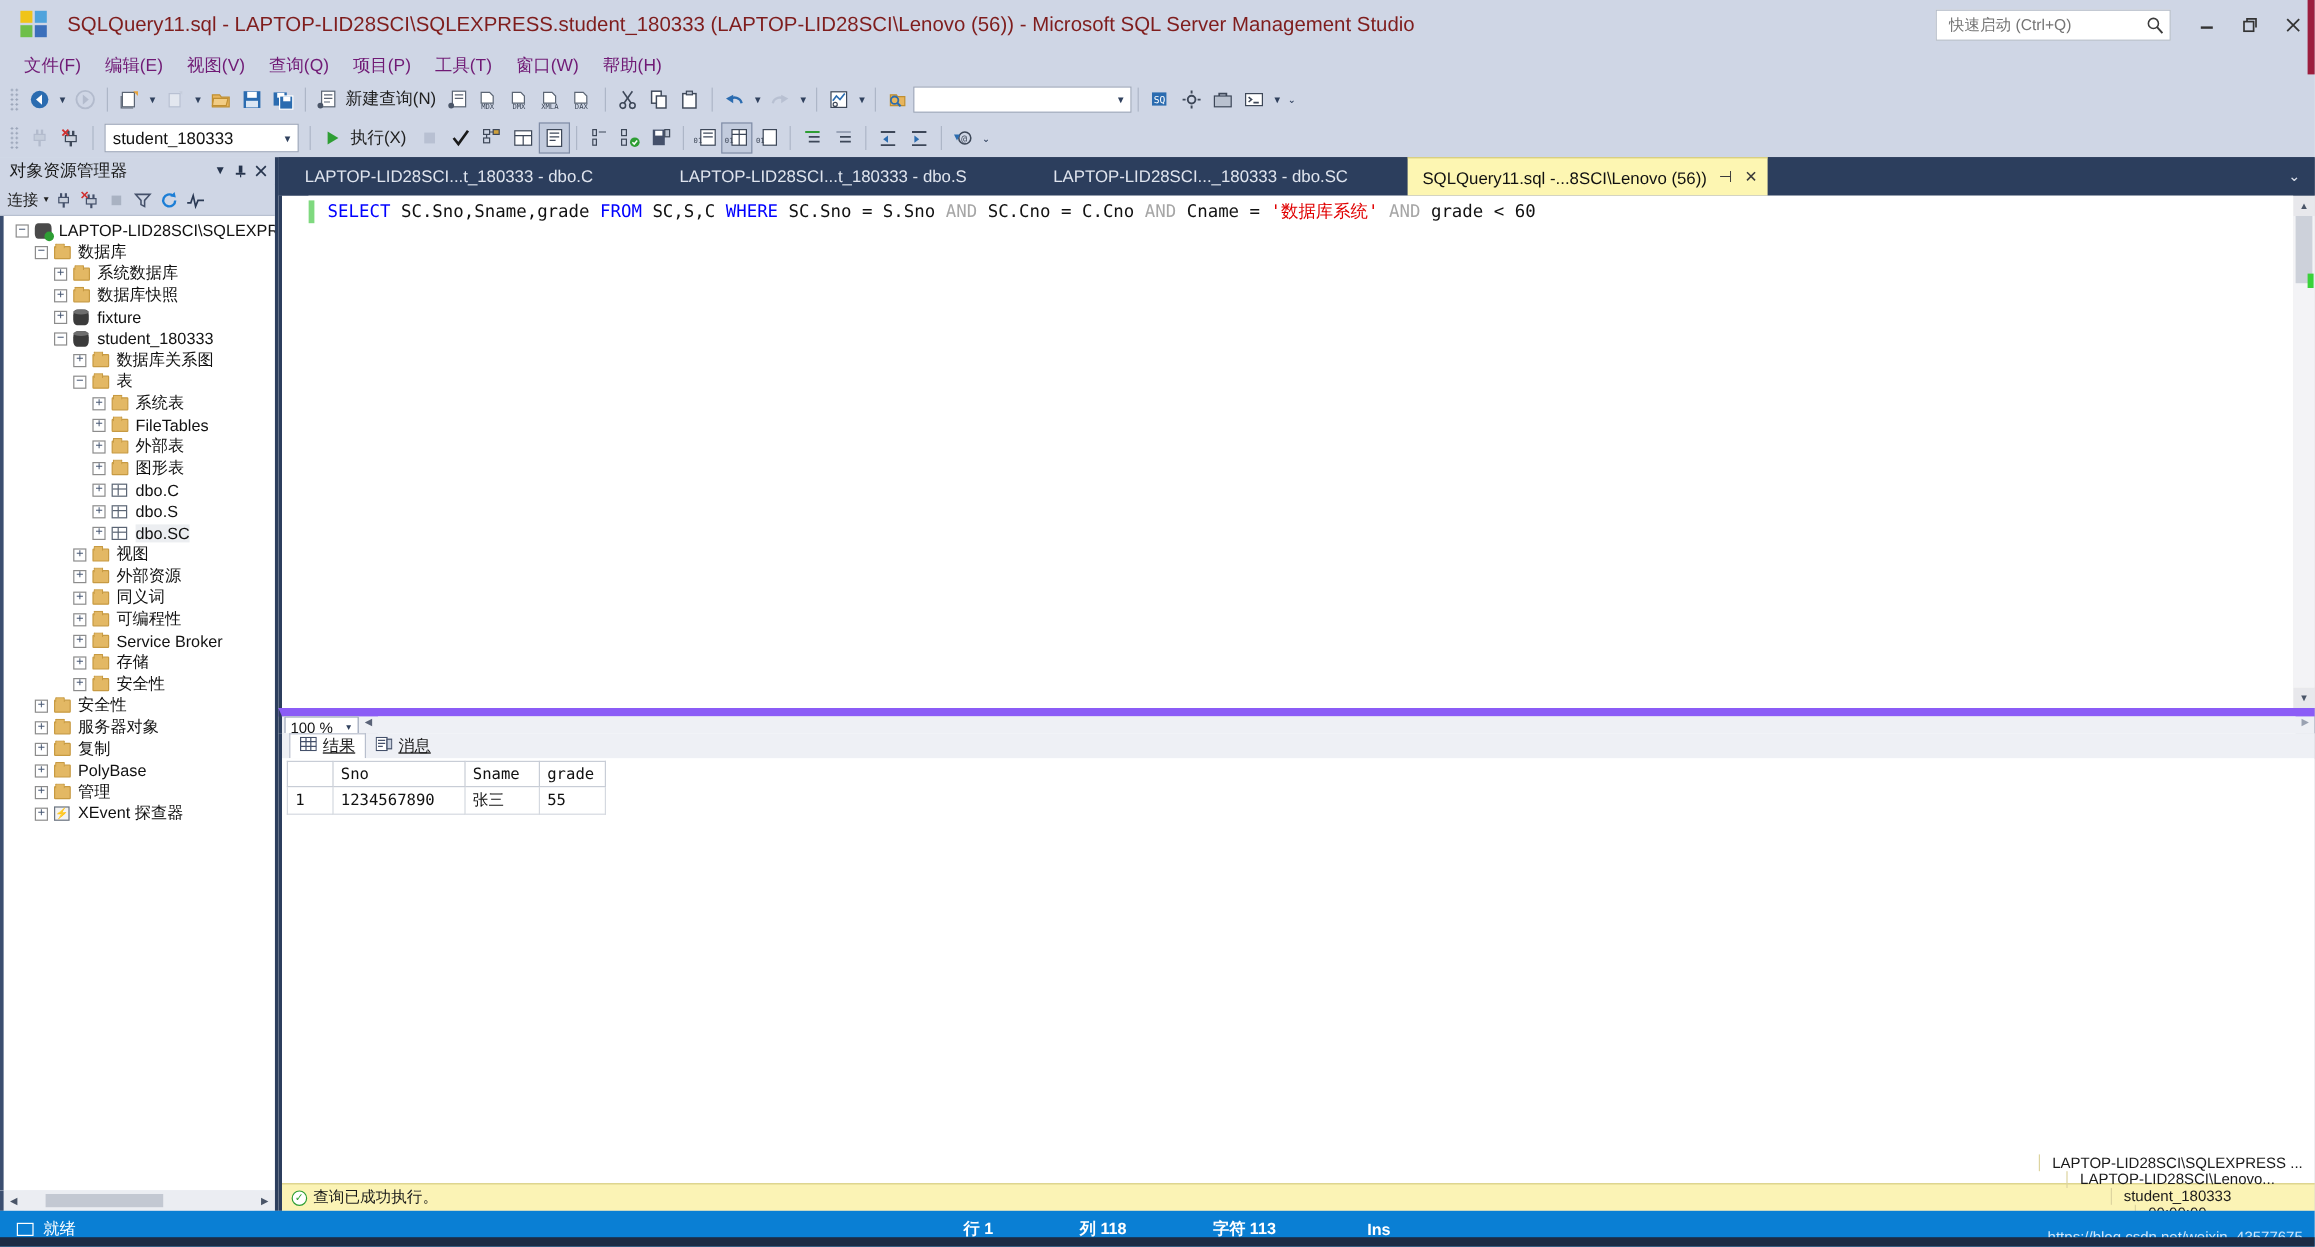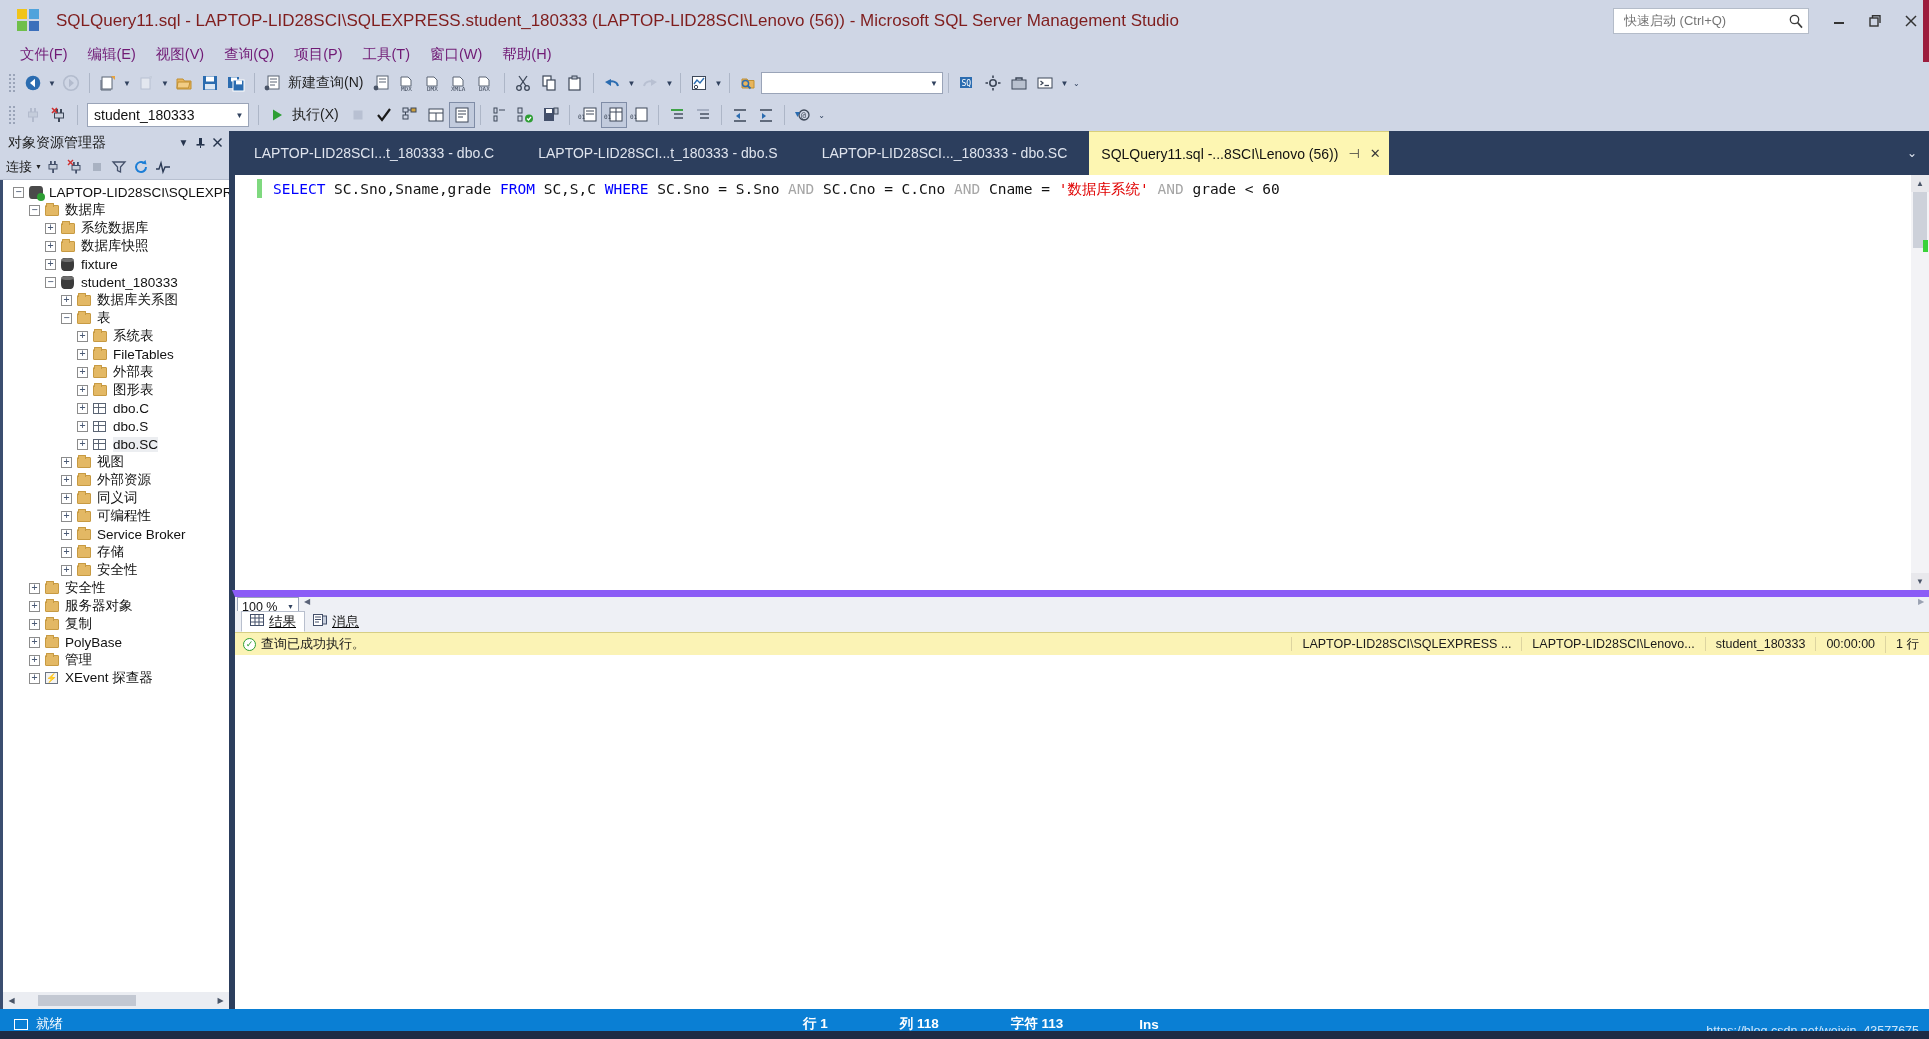--- a/index.html
+++ b/index.html
@@ -299,26 +299,27 @@
 
   
   .editor-col {
     flex: 1 1 auto;
     display: flex;
     flex-direction: column;
     min-width: 0;
     background: #2c3e5d;
   }
   .tabstrip {
-    height: 44px;
+    height: 32px;
     background: #2c3e5d;
     display: flex;
     align-items: stretch;
     flex: 0 0 auto;
     position: relative;
+    gap: 28px;
   }
   .tab {
     display: flex;
     align-items: center;
     padding: 0 22px;
     font-size: 14px;
     color: #dfe4ee;
     white-space: nowrap;
   }
   .tab.active {
@@ -466,21 +467,21 @@
     flex: 0 0 auto;
     border-top: 1px solid #d6ce84;
   }
   .rs-ok { display:flex; align-items:center; gap:5px; padding-left: 8px; }
   .ok-circle {
     width: 13px; height: 13px; border-radius: 50%;
     background: #fff; border: 1.5px solid #2e9e34;
     display:flex;align-items:center;justify-content:center;
     color:#2e9e34; font-size:9px; line-height:1;
   }
-  .rs-right { margin-left: auto; display: flex; align-items: center; }
+  .rs-right { margin-left: auto; display: flex; align-items: center; flex-direction: column; }
   .rs-cell {
     padding: 0 10px;
     border-left: 1px solid #ddd4a0;
     white-space: nowrap;
     font-size: 12.5px;
   }
 
   
   .statusbar {
     height: 30px;
@@ -1243,20 +1244,40 @@
                   <rect x="0.5" y="0.5" width="9" height="11" fill="#fff" stroke="#44506a"></rect>
                   <line x1="2" y1="3" x2="8" y2="3" stroke="#44506a"></line>
                   <line x1="2" y1="5.5" x2="8" y2="5.5" stroke="#44506a"></line>
                   <line x1="2" y1="8" x2="6" y2="8" stroke="#44506a"></line>
                   <rect x="9.5" y="2" width="4" height="8" fill="#c8d0de" stroke="#44506a"></rect>
                 </svg>
             </span>
             <span>消息</span>
           </div>
         </div>
+        <div class="res-grid-area">
+          <table class="rgrid">
+            <thead>
+              <tr>
+                <th class="rowhdr"></th>
+                <th style="width:110px">Sno</th>
+                <th style="width:62px">Sname</th>
+                <th style="width:55px">grade</th>
+              </tr>
+            </thead>
+            <tbody>
+              <tr>
+                <td class="rownum">1</td>
+                <td class="focused">1234567890</td>
+                <td>张三</td>
+                <td>55</td>
+              </tr>
+            </tbody>
+          </table>
+        </div>
         <div class="res-status">
           <span class="rs-ok">
             <span class="ok-circle">✓</span>
             <span>查询已成功执行。</span>
           </span>
           <span class="rs-right">
             <span class="rs-cell">LAPTOP-LID28SCI\SQLEXPRESS ...</span>
             <span class="rs-cell">LAPTOP-LID28SCI\Lenovo...</span>
             <span class="rs-cell">student_180333</span>
             <span class="rs-cell">00:00:00</span>

